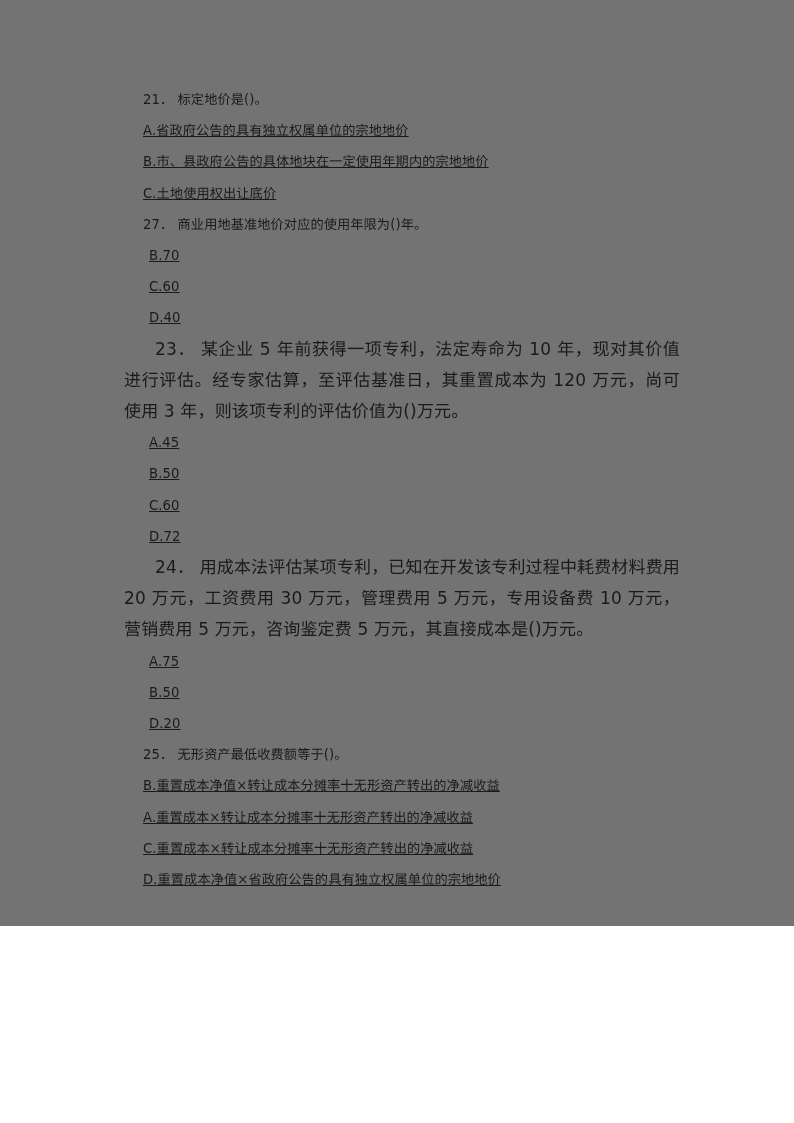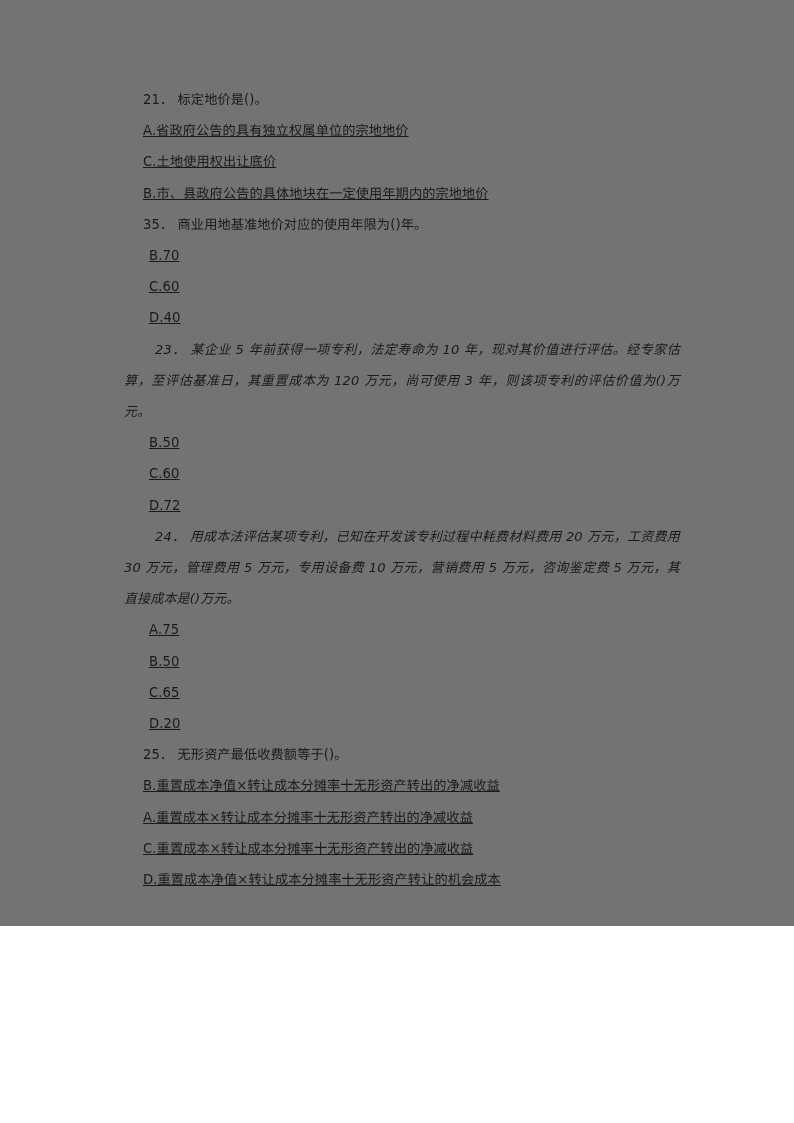--- a/index.html
+++ b/index.html
@@ -32,30 +32,29 @@
     font-size: 13.2px;
     line-height: 31.2px;
     margin: 0;
     padding: 0 0 0 19px;
     white-space: nowrap;
     letter-spacing: 0.1px;
     color: #1a1a1a;
   }
   
   .q-para {
-    font-size: 13px;
+    font-size: 17px;
     line-height: 31.2px;
     margin: 0;
     padding: 0;
     text-align: justify;
     text-justify: inter-ideograph;
     text-indent: 31px;
     letter-spacing: 0.15px;
     color: #1a1a1a;
-    font-style: italic;
   }
   
   .opt {
     font-size: 13.2px;
     line-height: 31.2px;
     margin: 0;
     padding: 0 0 0 19px;
     white-space: nowrap;
     letter-spacing: 0.1px;
     color: #1a1a1a;
@@ -71,48 +70,48 @@
 </style>
 </head>
 <body>
 
 <div class="page">
   <div class="content">
 
     <div class="block">
       <p class="q-line">21． 标定地价是()。</p>
       <p class="opt">A.省政府公告的具有独立权属单位的宗地地价</p>
+      <p class="opt">B.市、县政府公告的具体地块在一定使用年期内的宗地地价</p>
       <p class="opt">C.土地使用权出让底价</p>
-      <p class="opt">B.市、县政府公告的具体地块在一定使用年期内的宗地地价</p>
     </div>
 
     <div class="block">
-      <p class="q-line">35． 商业用地基准地价对应的使用年限为()年。</p>
+      <p class="q-line">27． 商业用地基准地价对应的使用年限为()年。</p>
       <p class="opt indent">B.70</p>
       <p class="opt indent">C.60</p>
       <p class="opt indent">D.40</p>
     </div>
 
     <div class="block">
       <p class="q-para">23． 某企业 5 年前获得一项专利，法定寿命为 10 年，现对其价值进行评估。经专家估算，至评估基准日，其重置成本为 120 万元，尚可使用 3 年，则该项专利的评估价值为()万元。</p>
+      <p class="opt indent">A.45</p>
       <p class="opt indent">B.50</p>
       <p class="opt indent">C.60</p>
       <p class="opt indent">D.72</p>
     </div>
 
     <div class="block">
       <p class="q-para">24． 用成本法评估某项专利，已知在开发该专利过程中耗费材料费用 20 万元，工资费用 30 万元，管理费用 5 万元，专用设备费 10 万元，营销费用 5 万元，咨询鉴定费 5 万元，其直接成本是()万元。</p>
       <p class="opt indent">A.75</p>
       <p class="opt indent">B.50</p>
-      <p class="opt indent">C.65</p>
       <p class="opt indent">D.20</p>
     </div>
 
     <div class="block">
       <p class="q-line">25． 无形资产最低收费额等于()。</p>
       <p class="opt">B.重置成本净值×转让成本分摊率十无形资产转出的净减收益</p>
       <p class="opt">A.重置成本×转让成本分摊率十无形资产转出的净减收益</p>
       <p class="opt">C.重置成本×转让成本分摊率十无形资产转出的净减收益</p>
-      <p class="opt">D.重置成本净值×转让成本分摊率十无形资产转让的机会成本</p>
+      <p class="opt">D.重置成本净值×省政府公告的具有独立权属单位的宗地地价</p>
     </div>
 
   </div>
 </div>
 
 </body></html>

